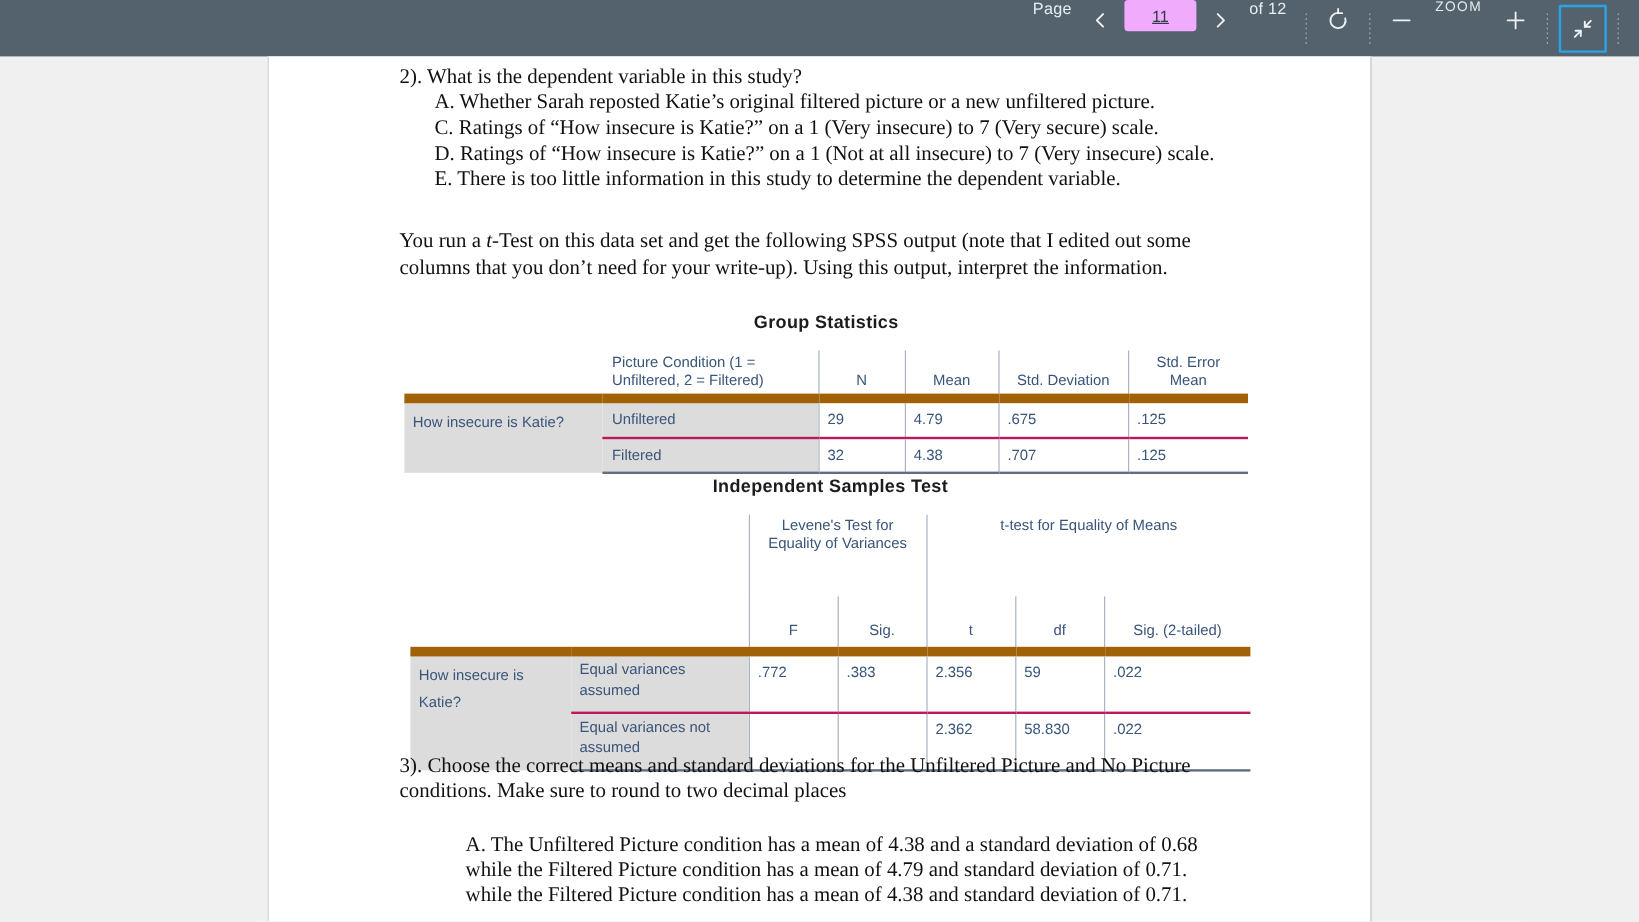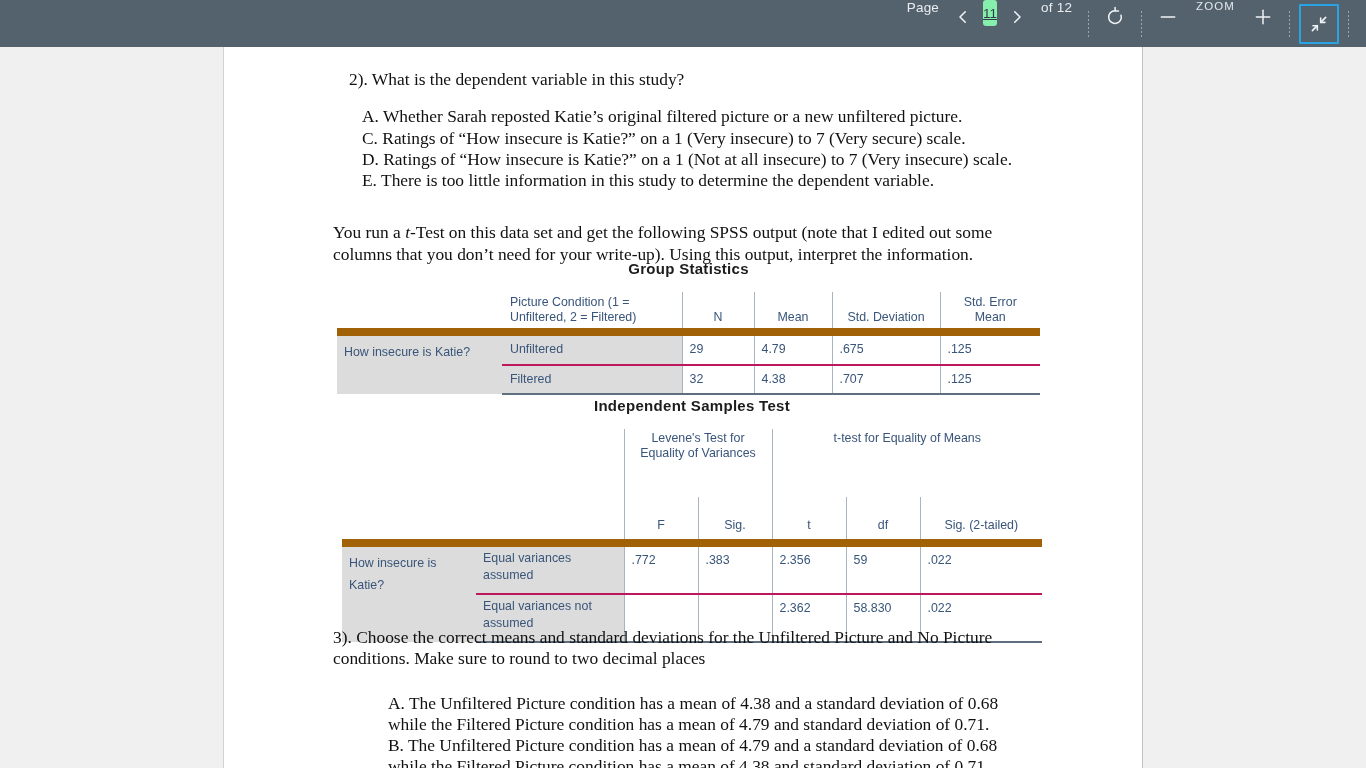--- a/index.html
+++ b/index.html
@@ -63,23 +63,23 @@
     justify-content: center;
     color: #eef2f5;
     cursor: pointer;
     border: none;
     background: transparent;
     padding: 0;
   }
   .tb-btn svg { display: block; }
 
   .page-input {
-    width: 14px;
+    width: 60px;
     height: 26px;
-    background: #86efac;
+    background: #f0abfc;
     border: none;
     border-radius: 3px;
     color: #2f3c46;
     font-family: "Liberation Sans", sans-serif;
     font-size: 13.5px;
     text-align: center;
     margin: 0 3px;
     padding: 0;
     outline: none;
     text-decoration: underline;
@@ -118,21 +118,21 @@
 
   .doc-body {
     font-family: "Liberation Serif", serif;
     color: #111111;
     font-size: 17.4px;
     line-height: 21.3px;
   }
 
   .q-block { padding: 0 0 0 109px; }
 
-  .q-stem { margin: 16px; padding-top: 6px; }
+  .q-stem { margin: 0; padding-top: 6px; }
 
   .q-opt {
     margin: 0;
     padding-left: 29px;
     white-space: nowrap;
   }
 
   .para {
     margin: 0;
     padding: 0 90px 0 109px;
@@ -372,20 +372,19 @@
             </tr>
           </tbody>
         </table>
       </div>
 
       <div id="q3-wrap">
         <p class="para" style="margin:0">3). Choose the correct means and standard deviations for the Unfiltered Picture and No Picture conditions. Make sure to round to two decimal places</p>
         <div class="q3-opts" style="padding-top:23px">
           <p>A. The Unfiltered Picture condition has a mean of 4.38 and a standard deviation of 0.68</p>
           <p>while the Filtered Picture condition has a mean of 4.79 and standard deviation of 0.71.</p>
-          <p>B. The Unfiltered Picture condition has a mean of 4.79 and a standard deviation of 0.68</p>
           <p>while the Filtered Picture condition has a mean of 4.38 and standard deviation of 0.71.</p>
         </div>
       </div>
 
     </div>
   </div>
 </div>
 
 </body></html>

